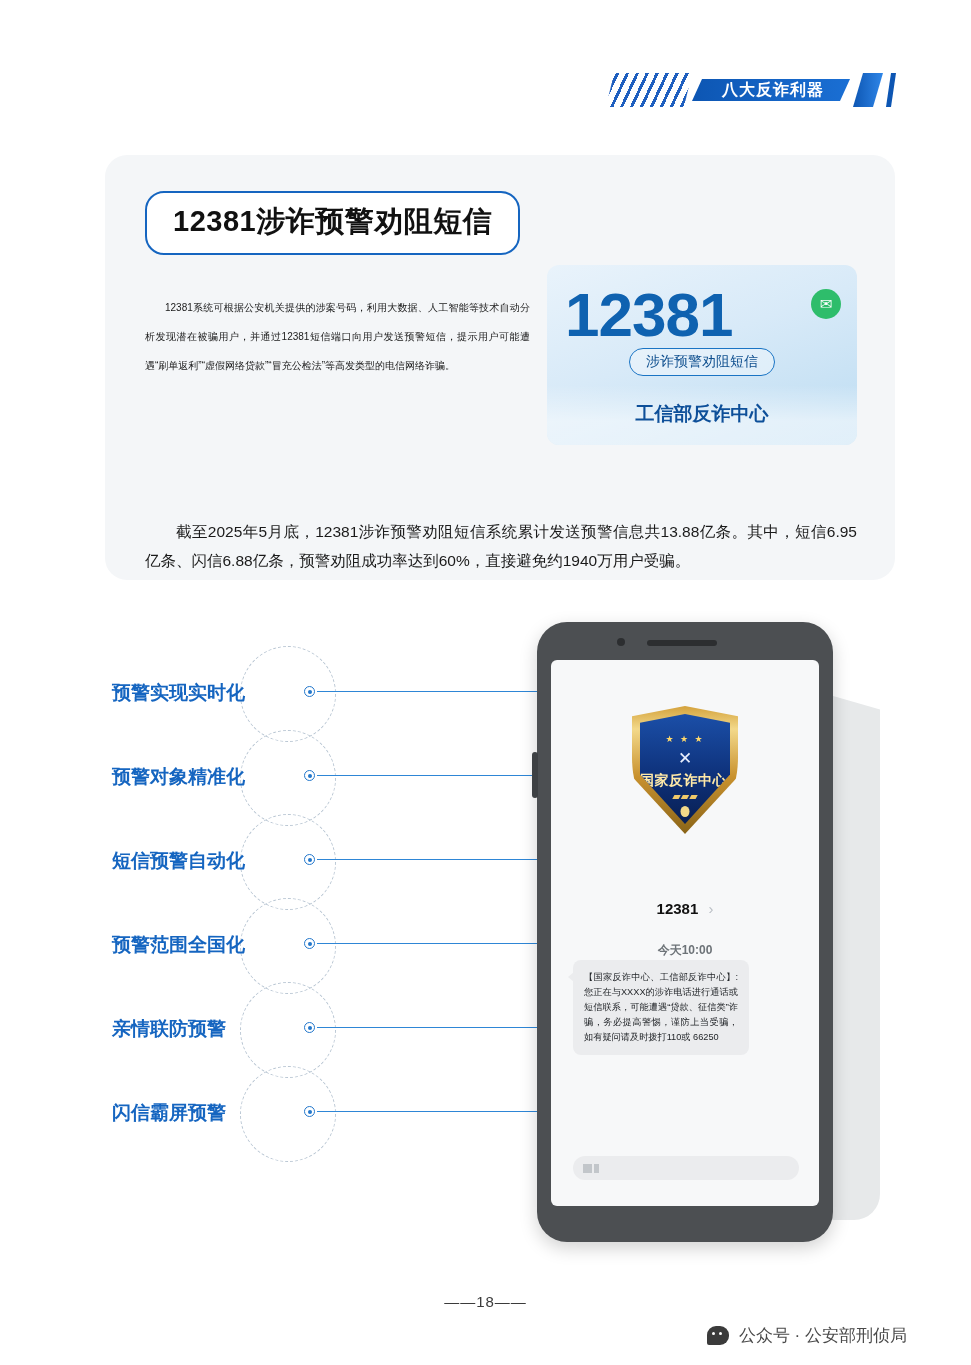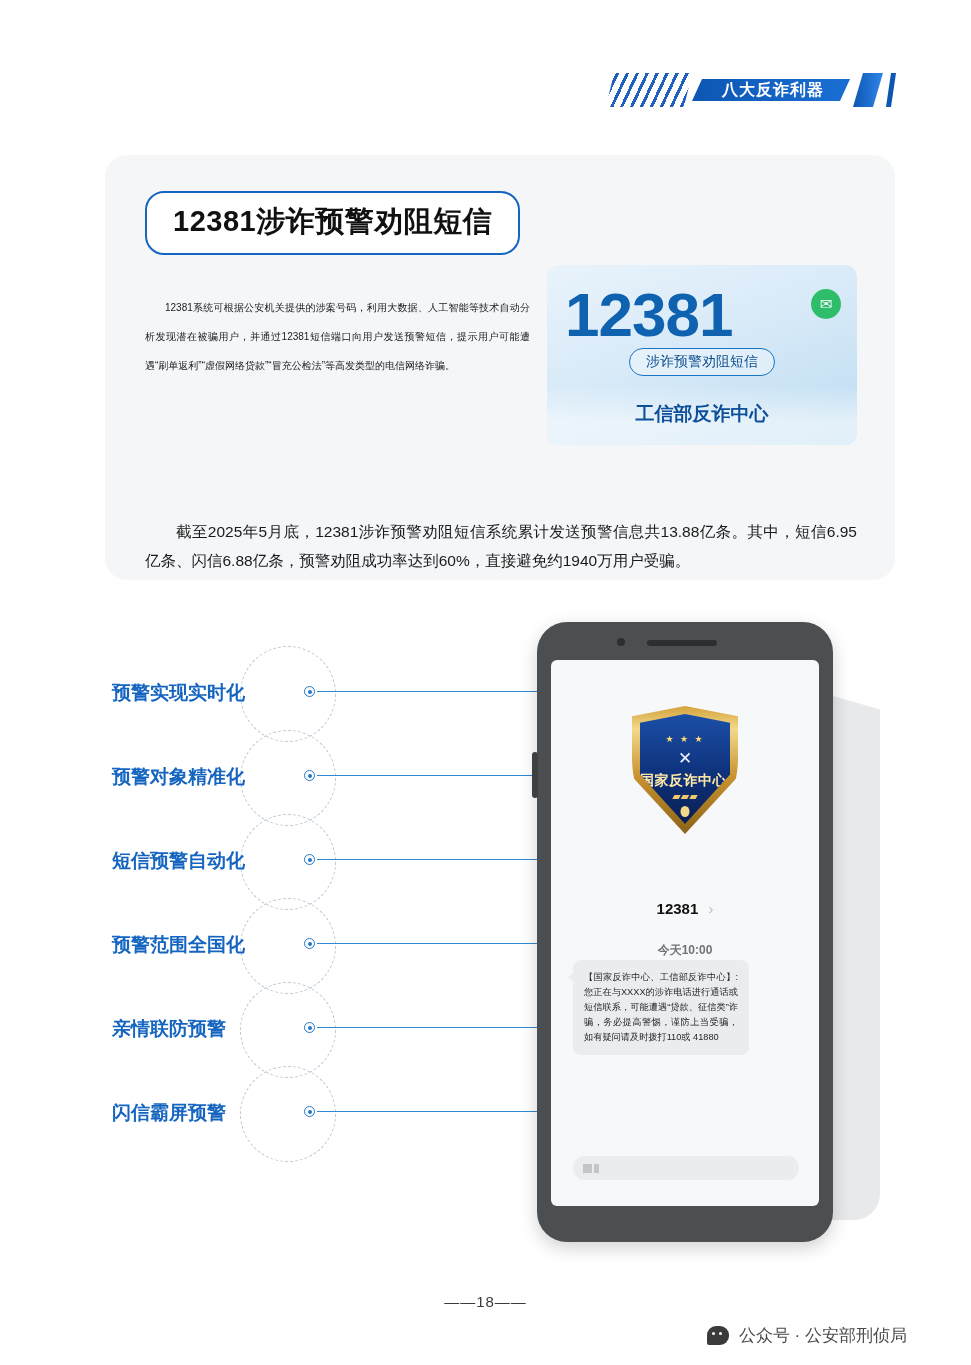--- a/index.html
+++ b/index.html
@@ -347,21 +347,21 @@
         </div>
       </div>
 
       <div class="sms-title">
         <span>12381</span>
         <span class="chev">›</span>
       </div>
 
       <div class="sms-time">今天10:00</div>
 
-      <div class="bubble">【国家反诈中心、工信部反诈中心】:您正在与XXXX的涉诈电话进行通话或短信联系，可能遭遇“贷款、征信类”诈骗，务必提高警惕，谨防上当受骗，如有疑问请及时拨打110或 41880</div>
+      <div class="bubble">【国家反诈中心、工信部反诈中心】:您正在与XXXX的涉诈电话进行通话或短信联系，可能遭遇“贷款、征信类”诈骗，务必提高警惕，谨防上当受骗，如有疑问请及时拨打110或 66250</div>
 
       <div class="input-bar"></div>
     </div>
   </div>
 
   <div class="page-num">——18——</div>
   <div class="footer-brand">
     <span class="wechat-icon"></span>
     <span>公众号 · 公安部刑侦局</span>
   </div>

